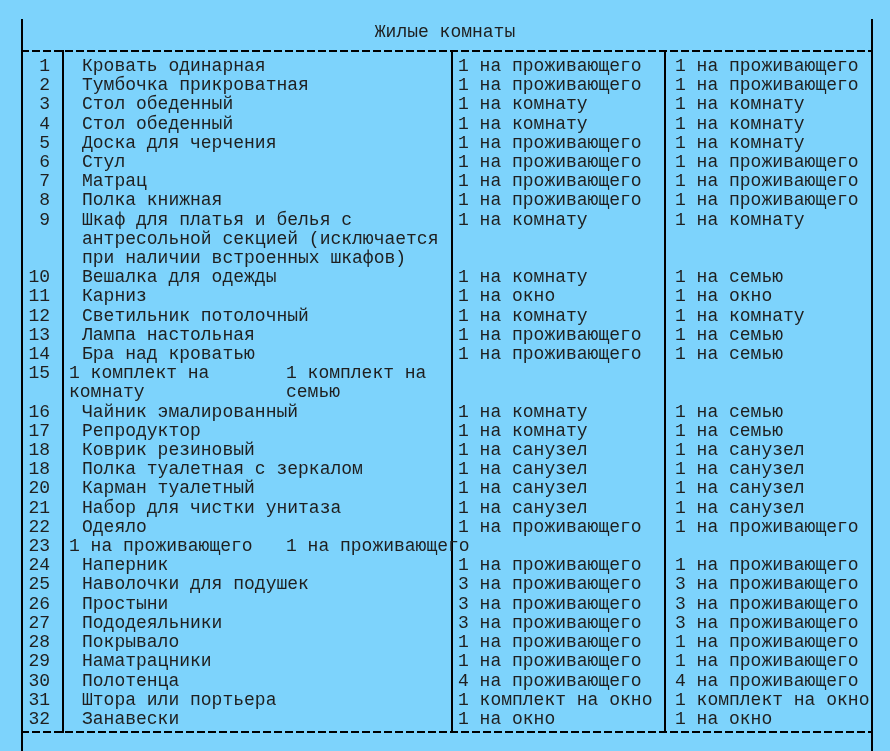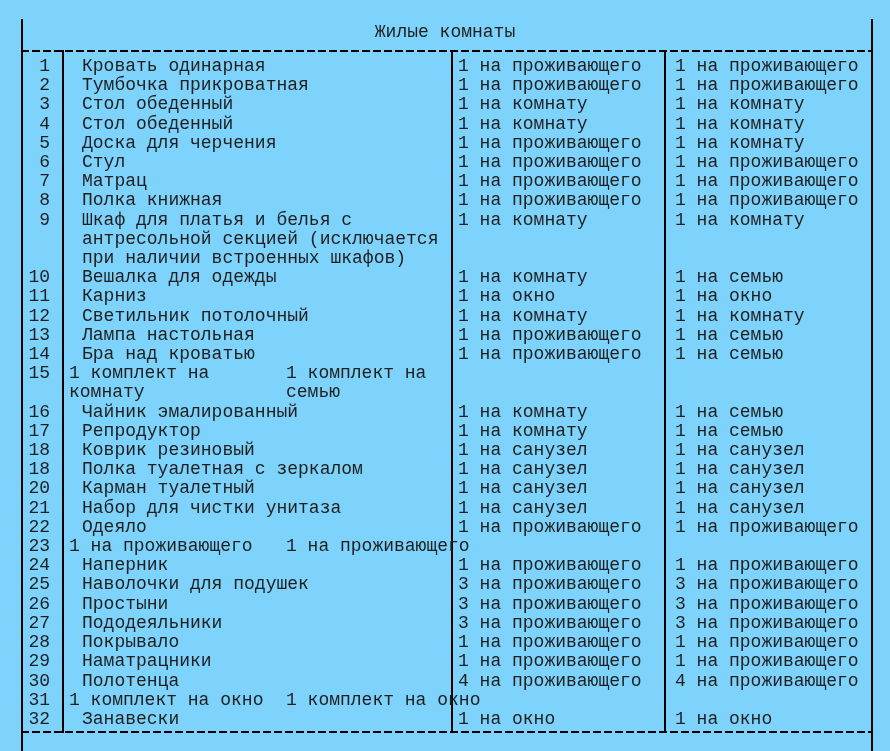--- a/index.html
+++ b/index.html
@@ -287,20 +287,21 @@
 
     <div class="row">
       <span class="c-num">30</span>
       <span class="c-item">Полотенца</span>
       <span class="c-qty1">4 на проживающего</span>
       <span class="c-qty2">4 на проживающего</span>
     </div>
 
     <div class="row">
       <span class="c-num">31</span>
+      <span class="c-item">Штора или портьера</span>
       <span class="c-qty1">1 комплект на окно</span>
       <span class="c-qty2">1 комплект на окно</span>
     </div>
 
     <div class="row">
       <span class="c-num">32</span>
       <span class="c-item">Занавески</span>
       <span class="c-qty1">1 на окно</span>
       <span class="c-qty2">1 на окно</span>
     </div>

